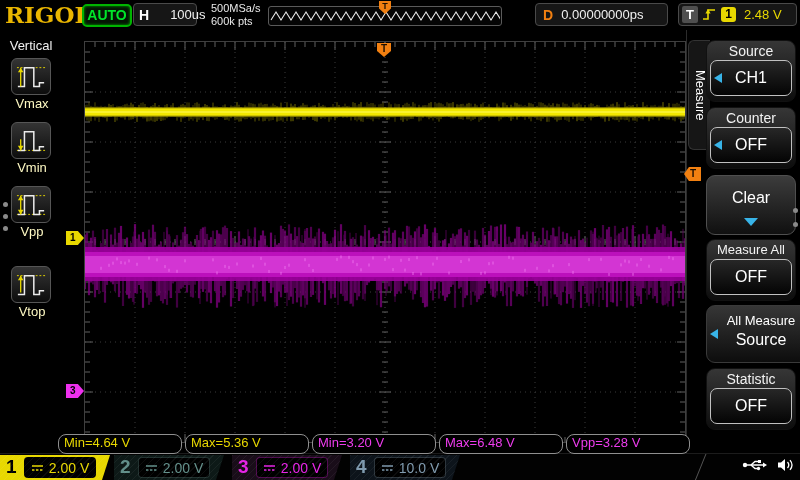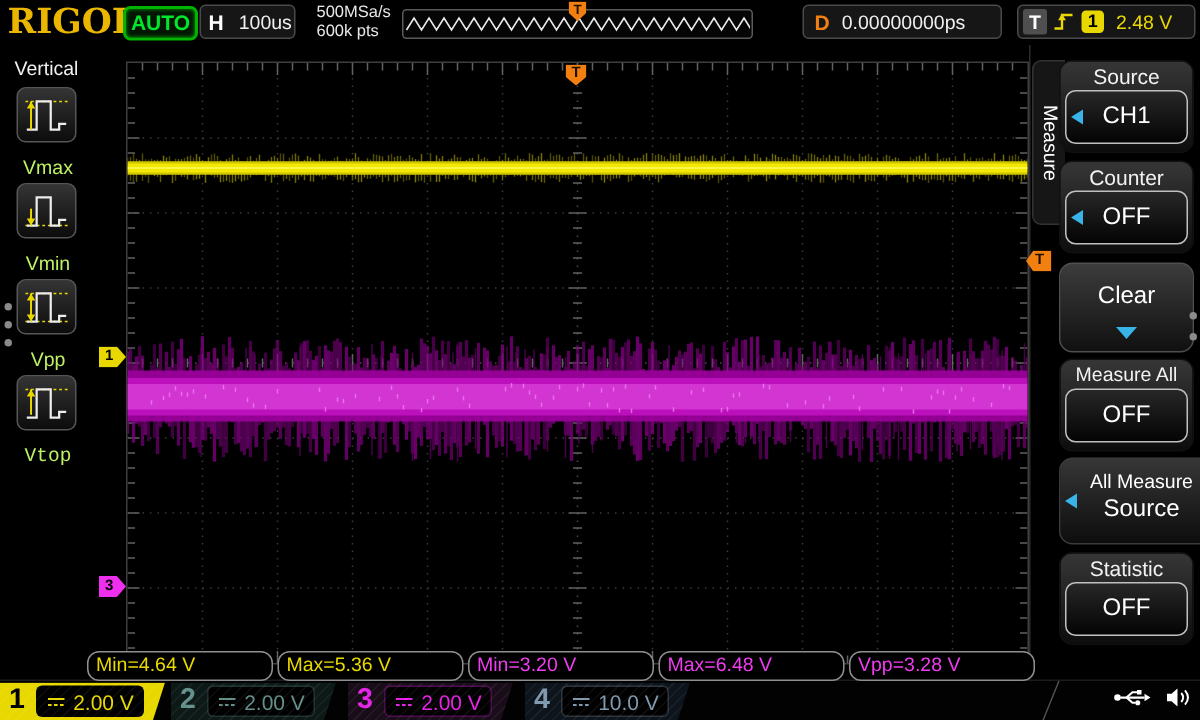--- a/index.html
+++ b/index.html
@@ -9,21 +9,21 @@
   #topbar{position:absolute;left:0;top:0;width:800px;height:30px;background:#000;}
   #logo{position:absolute;left:5px;top:1px;font-family:"DejaVu Serif",serif;font-weight:bold;
         font-size:23px;color:#eab600;letter-spacing:0px;}
   #auto-badge{position:absolute;left:82px;top:4px;width:46px;height:19px;border:2px solid #00b400;
         border-radius:5px;background:#041504;color:#00e62a;font-weight:bold;font-size:14px;
         text-align:center;line-height:19px;box-shadow:0 0 3px #0a0 inset;}
   .tb-box{position:absolute;top:3px;height:23px;background:#161616;border:1px solid #4a4a4a;
         border-radius:4px;box-sizing:border-box;display:flex;align-items:center;}
   #h-box{left:133px;width:64px;}
   #h-box .h-label{color:#fff;font-weight:bold;font-size:14px;margin-left:5px;}
-  #h-box .h-val{color:#f0f0f0;font-size:13px;margin-left:10px;}
+  #h-box .h-val{color:#f0f0f0;font-size:13px;margin-left:21px;}
   #rate{position:absolute;left:211px;top:2px;color:#e8e8e8;font-size:11px;line-height:13px;}
   #preview{position:absolute;left:268px;top:6px;width:232px;height:18px;background:#050505;
         border:1px solid #5a5a5a;border-radius:3px;}
   #preview svg{position:absolute;left:1px;top:0px;}
   #preview-tag{position:absolute;left:110px;top:-6px;width:12px;height:13px;background:#f28011;
         clip-path:polygon(0 0,100% 0,100% 58%,50% 100%,0 58%);color:#201000;font-size:9px;
         font-weight:bold;text-align:center;line-height:10px;}
   #d-box{left:535px;width:133px;}
   #d-box .d-label{color:#f28011;font-weight:bold;font-size:14px;margin-left:7px;}
   #d-box .d-val{color:#f0f0f0;font-size:13px;margin-left:8px;}
@@ -32,26 +32,26 @@
         color:#fff;font-weight:bold;font-size:13px;text-align:center;line-height:17px;margin-left:3px;}
   #t-box .slope{margin-left:4px;}
   #t-box .src-chip{display:inline-block;width:15px;height:15px;background:#e8d800;border-radius:3px;
         color:#000;font-weight:bold;font-size:12px;text-align:center;line-height:15px;margin-left:5px;}
   #t-box .t-level{color:#e8d800;font-size:13px;margin-left:8px;}
   
   #left-menu{position:absolute;left:0;top:30px;width:62px;height:424px;background:#000;}
   #left-title{position:absolute;left:0;top:8px;width:62px;text-align:center;color:#f0f0f0;font-size:13px;}
   .meter-item{position:absolute;left:11px;width:42px;text-align:center;cursor:pointer;}
   .meter-item:nth-of-type(2){top:28px;} .meter-item:nth-of-type(3){top:92px;}
-  .meter-item:nth-of-type(4){top:156px;}.meter-item:nth-of-type(5){top:220px;font-family:Liberation Mono, monospace;}
+  .meter-item:nth-of-type(4){top:156px;}.meter-item:nth-of-type(5){top:236px;}
   .meter-item:nth-of-type(6){top:288px;}.meter-item:nth-of-type(7){top:350px;}
   .meter-icon{width:40px;height:37px;background:linear-gradient(180deg,#343434,#0c0c0c);
         border:1px solid #565656;border-radius:6px;box-sizing:border-box;display:flex;
         align-items:center;justify-content:center;}
-  .meter-label{color:#bef264;font-size:13px;margin-top:9px;}
+  .meter-label{color:#fef9c3;font-size:13px;margin-top:1px;}
   .page-dots{position:absolute;left:3px;top:172px;display:flex;flex-direction:column;gap:7px;}
   .page-dots i{width:5px;height:5px;border-radius:50%;background:#8a8a8a;}
   
   #grat{position:absolute;left:84px;top:41px;width:600px;height:400px;border:1px solid #3f3f3f;
         background:#000;box-sizing:content-box;}
   
   .tag{position:absolute;font-weight:bold;color:#000;z-index:5;}
   #tag-t-top{left:377px;top:43px;width:14px;height:14px;background:#f28011;font-size:10px;
         text-align:center;line-height:11px;clip-path:polygon(0 0,100% 0,100% 58%,50% 100%,0 58%);color:#1d0e00;}
   #tag-t-right{left:684px;top:167px;width:17px;height:14px;background:#f28011;font-size:10px;

